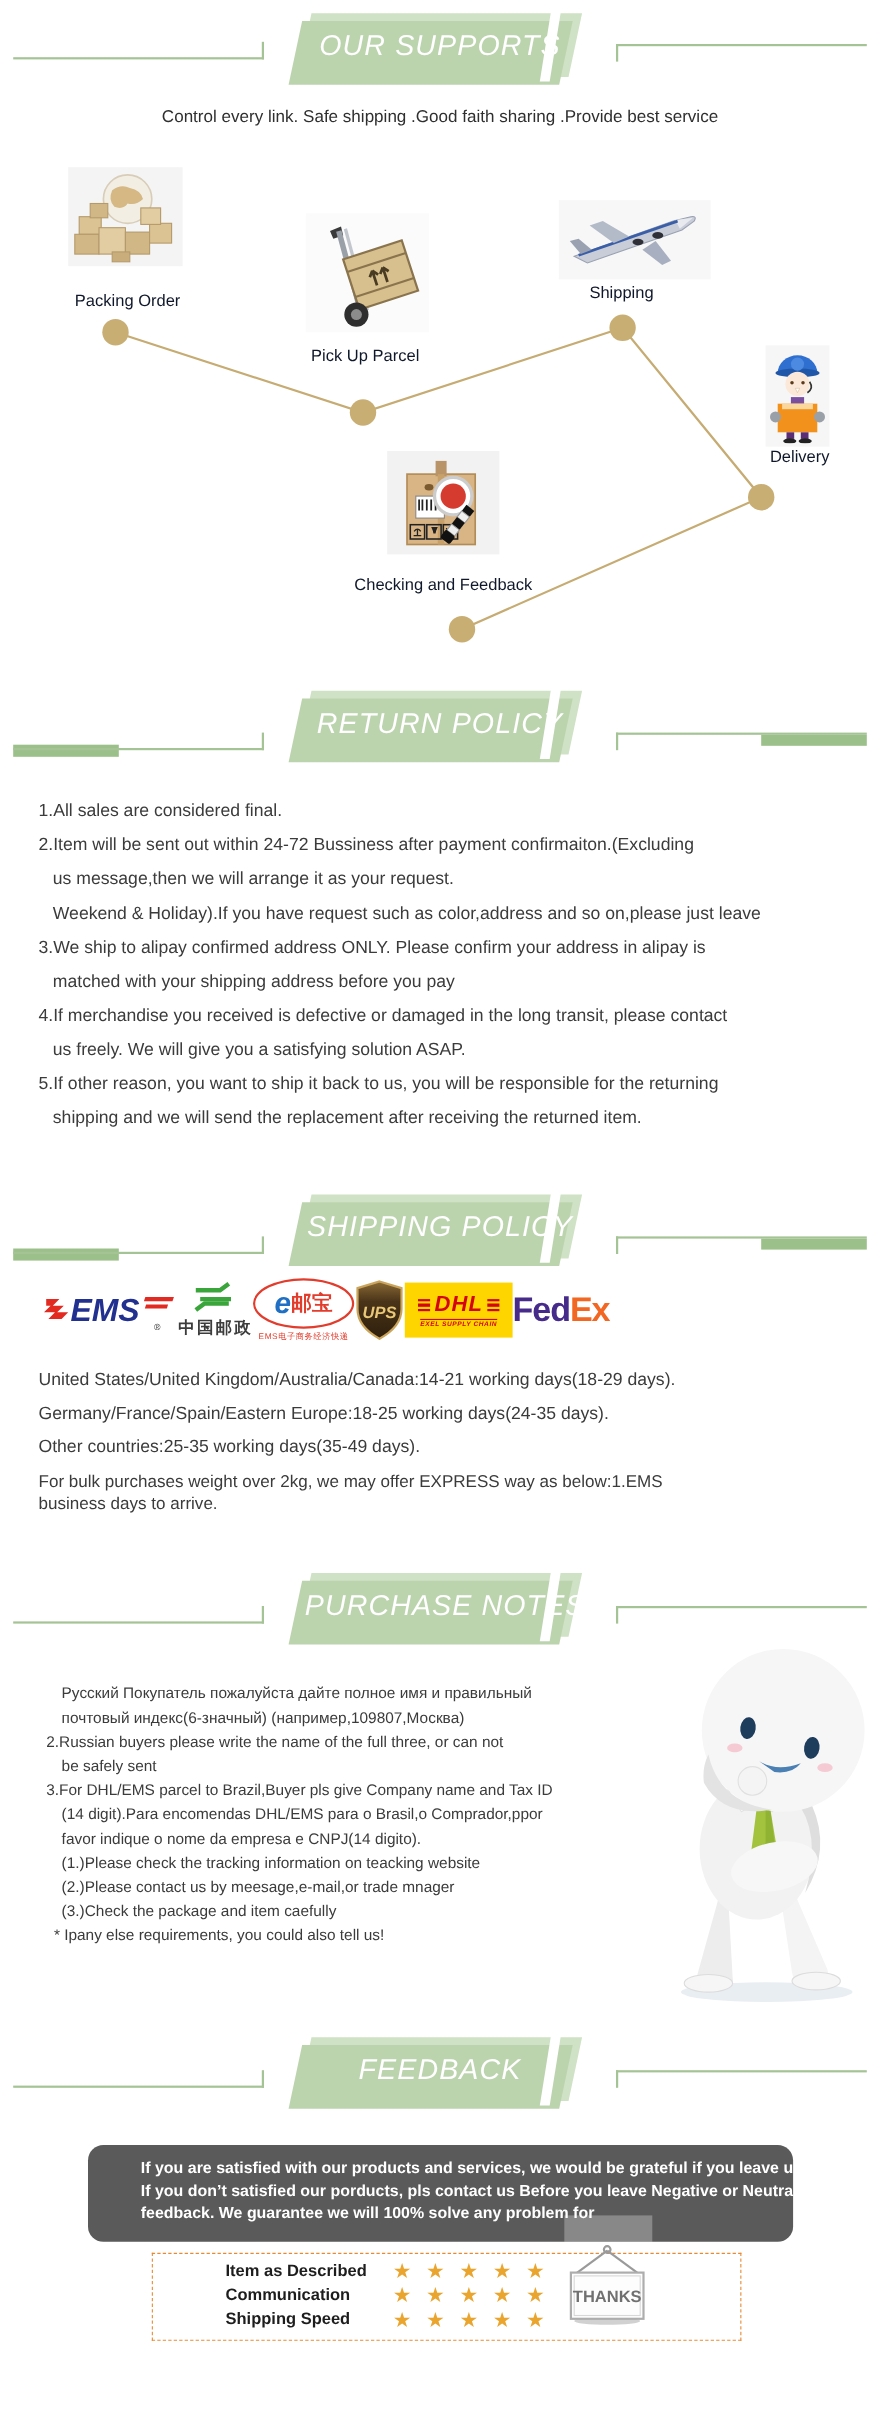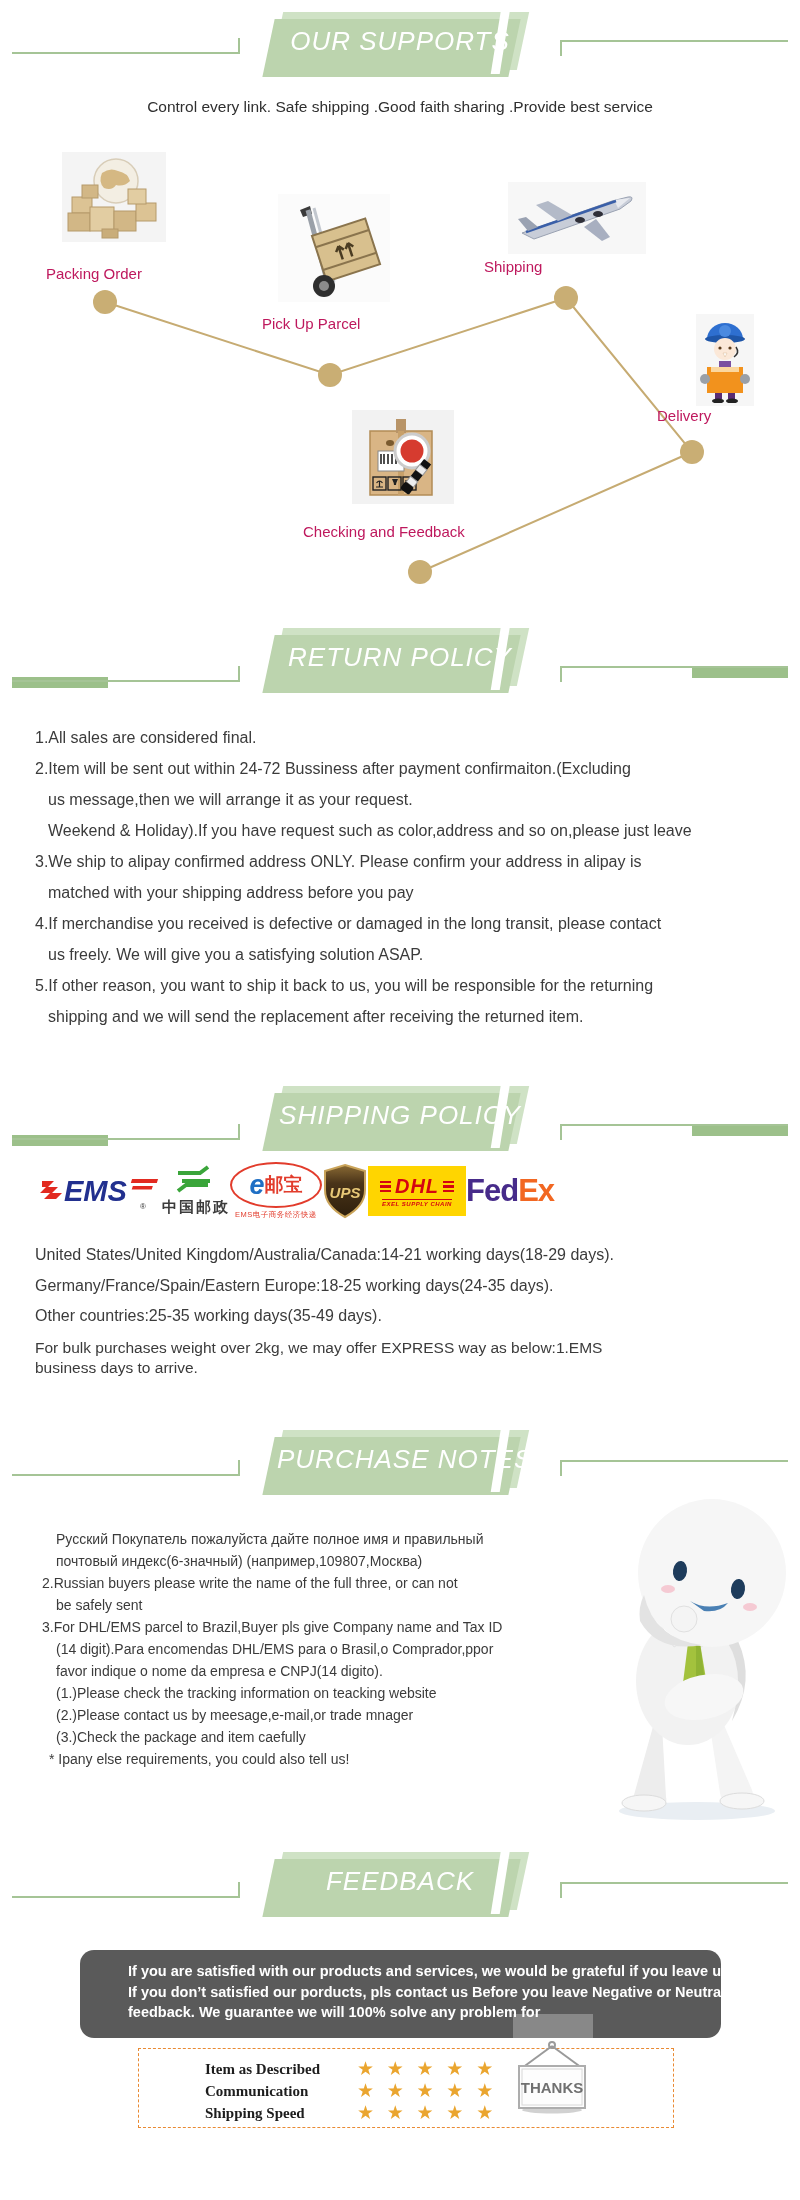--- a/index.html
+++ b/index.html
@@ -23,21 +23,21 @@
   .dec .tick{position:absolute;width:2px;height:16px;background:#a5c496;}
   .dec.dl .line{bottom:0;} .dec.dl .tick{right:0;bottom:0;}
   .dec.dr .line{top:0;} .dec.dr .tick{left:0;top:0;}
   .dec .bar{position:absolute;width:96px;height:11px;background:#9cc08a;}
   .dec.dl .bar{left:0;bottom:-6px;} .dec.dr .bar{right:0;top:2px;height:10px;}
 
   
   .subtitle{position:absolute;left:0;top:98px;width:800px;text-align:center;
             font-size:15.5px;color:#2f2f2f;}
   .iconbox{position:absolute;background:#f4f4f4;display:flex;align-items:center;justify-content:center;}
-  .steplabel{position:absolute;text-align:left;font-size:15px;color:#be185d;white-space:nowrap;}
+  .steplabel{position:absolute;text-align:center;font-size:15px;color:#0f172a;white-space:nowrap;}
 
   
   .policy{position:absolute;font-size:16px;color:#3b3b3b;}
   .policy .ln{line-height:31px;white-space:nowrap;}
   .policy .ln.hang{padding-left:13px;}
   .ship3 .ln{line-height:30.5px;white-space:nowrap;}
   .shippara{position:absolute;font-size:15.5px;line-height:19.5px;color:#3b3b3b;}
 
   
   .logos{position:absolute;left:40px;top:1158px;width:724px;height:66px;display:flex;
@@ -67,21 +67,21 @@
   .pnotes .half{padding-left:7px;}
 
   
   .panel{position:absolute;left:80px;top:1950px;width:641px;height:88px;background:#5a5a5a;
          border-radius:14px;color:#fff;font-size:14.5px;font-weight:600;}
   .panel .inner{padding:11px 0 0 48px;}
   .panel .fl{line-height:20.5px;white-space:nowrap;}
   .patch{position:absolute;left:433px;top:64px;width:80px;height:24px;background:rgba(255,255,255,0.28);}
   .dashed{position:absolute;left:138px;top:2048px;width:534px;height:78px;
           border:1px dashed #e98a33;background:#fff;}
-  .rrow{position:absolute;left:66px;height:22px;display:flex;align-items:flex-end;font-family:Liberation Serif, serif;}
+  .rrow{position:absolute;left:66px;height:22px;display:flex;align-items:flex-start;}
   .rlabel{width:152px;font-size:15px;font-weight:bold;color:#1d1d1d;white-space:nowrap;}
   .rstars{font-size:19px;color:#eaa52f;letter-spacing:4px;white-space:nowrap;line-height:1;}
   .thanks{position:absolute;left:512px;top:2040px;width:80px;height:74px;}
 </style>
 </head>
 <body>
 
 <div class="page">
 
   <div class="hdr" style="top:12px;">
@@ -147,21 +147,21 @@
       <path d="M8 46 L98 14 L114 10 q6 -1 3 4 L106 22 L20 52 z" fill="#c8cdd8" stroke="#9aa2b2" stroke-width="1"></path>
       <path d="M100 13 L116 11 L104 21z" fill="#e8eaef"></path>
       <path d="M12 45 L102 14" stroke="#3a5fa8" stroke-width="2.5" fill="none"></path>
       <path d="M44 34 L22 18 L34 14 L58 28z" fill="#b3bac8"></path>
       <path d="M70 40 L88 54 L96 50 L82 32z" fill="#a8afc0"></path>
       <path d="M14 44 L4 32 L12 30 L24 40z" fill="#9aa2b2"></path>
       <ellipse cx="66" cy="33" rx="5" ry="3" fill="#2f2f38"></ellipse>
       <ellipse cx="84" cy="27" rx="5" ry="3" fill="#2f2f38"></ellipse>
     </svg>
   </div>
-  <div class="steplabel" style="left:484px;top:258px;width:140px;">Shipping</div>
+  <div class="steplabel" style="left:495px;top:258px;width:140px;">Shipping</div>
 
   <div class="iconbox" style="left:696px;top:314px;width:58px;height:92px;background:#f6f6f6;">
     <svg width="52" height="86" viewBox="0 0 52 86">
       <path d="M8 22 a18 16 0 0 1 36 0 z" fill="#2e6fd0"></path>
       <ellipse cx="26" cy="22" rx="20" ry="4" fill="#1f56a8"></ellipse>
       <circle cx="26" cy="14" r="6" fill="#4b8ae0"></circle>
       <circle cx="26" cy="32" r="11" fill="#fbe8d8"></circle>
       <circle cx="21" cy="31" r="1.6" fill="#5a3a1a"></circle>
       <circle cx="31" cy="31" r="1.6" fill="#5a3a1a"></circle>
       <path d="M24 36 l4 0 -2 4z" fill="#ffffff" stroke="#d8b894" stroke-width="0.5"></path>

